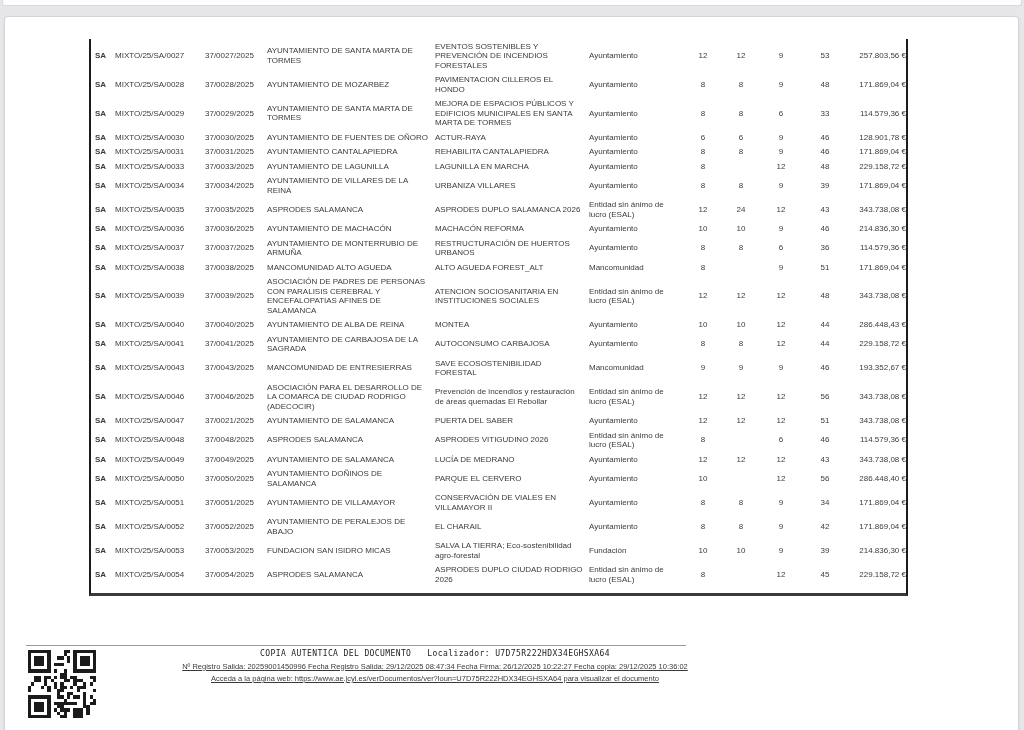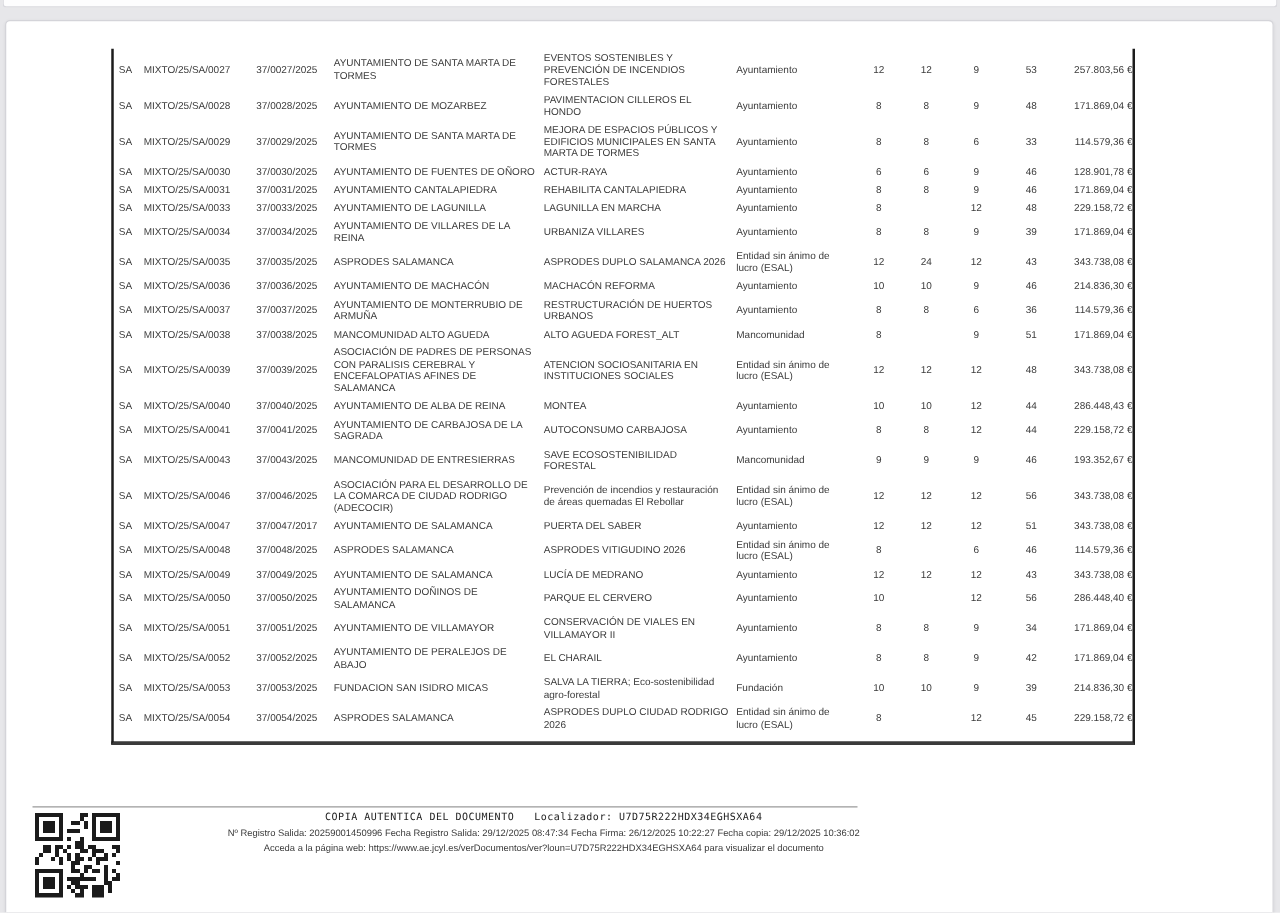--- a/index.html
+++ b/index.html
@@ -23,34 +23,34 @@
 
   table.grants { width:817px; border-collapse:collapse; table-layout:fixed;
     font-size:8px; line-height:9.5px; color:#3b3b3b; }
   td { vertical-align:middle; padding:2.5px 6px 2.5px 0; word-wrap:break-word; }
 
   col.w-prov{width:24px} col.w-exp{width:90px} col.w-num{width:62px}
   col.w-ent{width:168px} col.w-proj{width:154px} col.w-type{width:96px}
   col.w-v1{width:36px} col.w-v2{width:40px} col.w-v3{width:40px}
   col.w-v4{width:48px} col.w-amt{width:59px}
 
-  td.c-prov{padding-left:4px;}
+  td.c-prov{padding-left:4px;font-weight:bold;}
   td.c-v, td.c-v4{text-align:center; padding-right:0;}
   td.c-amt{text-align:right; padding-right:2px; white-space:nowrap;}
 
   
   .footer-rule { position:absolute; left:21px; top:628px; width:660px;
     height:1px; background:#9a9a9a; }
   .qr { position:absolute; left:23px; top:633px; width:68px; height:68px; }
   .footer-text { position:absolute; left:105px; top:632px; width:650px;
     text-align:center; color:#2f2f2f; }
   .f-line1 { font-family:"DejaVu Sans Mono", monospace; font-size:8px;
     font-weight:normal; letter-spacing:0.4px; color:#222; }
   .f-line1 .loc { margin-left:16px; }
-  .f-small { font-size:7.5px; margin-top:3.5px; color:#3a3a3a; }
+  .f-small { font-size:7.5px; margin-top:3.5px; color:#3a3a3a;text-decoration:underline; }
 </style>
 </head>
 <body>
 
 <div class="viewport">
 
   <div class="prev-page"></div>
 
   <div class="page">
 
@@ -274,21 +274,21 @@
     <td class="c-type">Entidad sin ánimo de lucro (ESAL)</td>
     <td class="c-v">12</td>
     <td class="c-v">12</td>
     <td class="c-v">12</td>
     <td class="c-v4">56</td>
     <td class="c-amt">343.738,08 €</td>
   </tr>
             <tr>
     <td class="c-prov">SA</td>
     <td class="c-exp">MIXTO/25/SA/0047</td>
-    <td class="c-num">37/0047/2017</td>
+    <td class="c-num">37/0021/2025</td>
     <td class="c-ent">AYUNTAMIENTO DE SALAMANCA</td>
     <td class="c-proj">PUERTA DEL SABER</td>
     <td class="c-type">Ayuntamiento</td>
     <td class="c-v">12</td>
     <td class="c-v">12</td>
     <td class="c-v">12</td>
     <td class="c-v4">51</td>
     <td class="c-amt">343.738,08 €</td>
   </tr>
             <tr>

